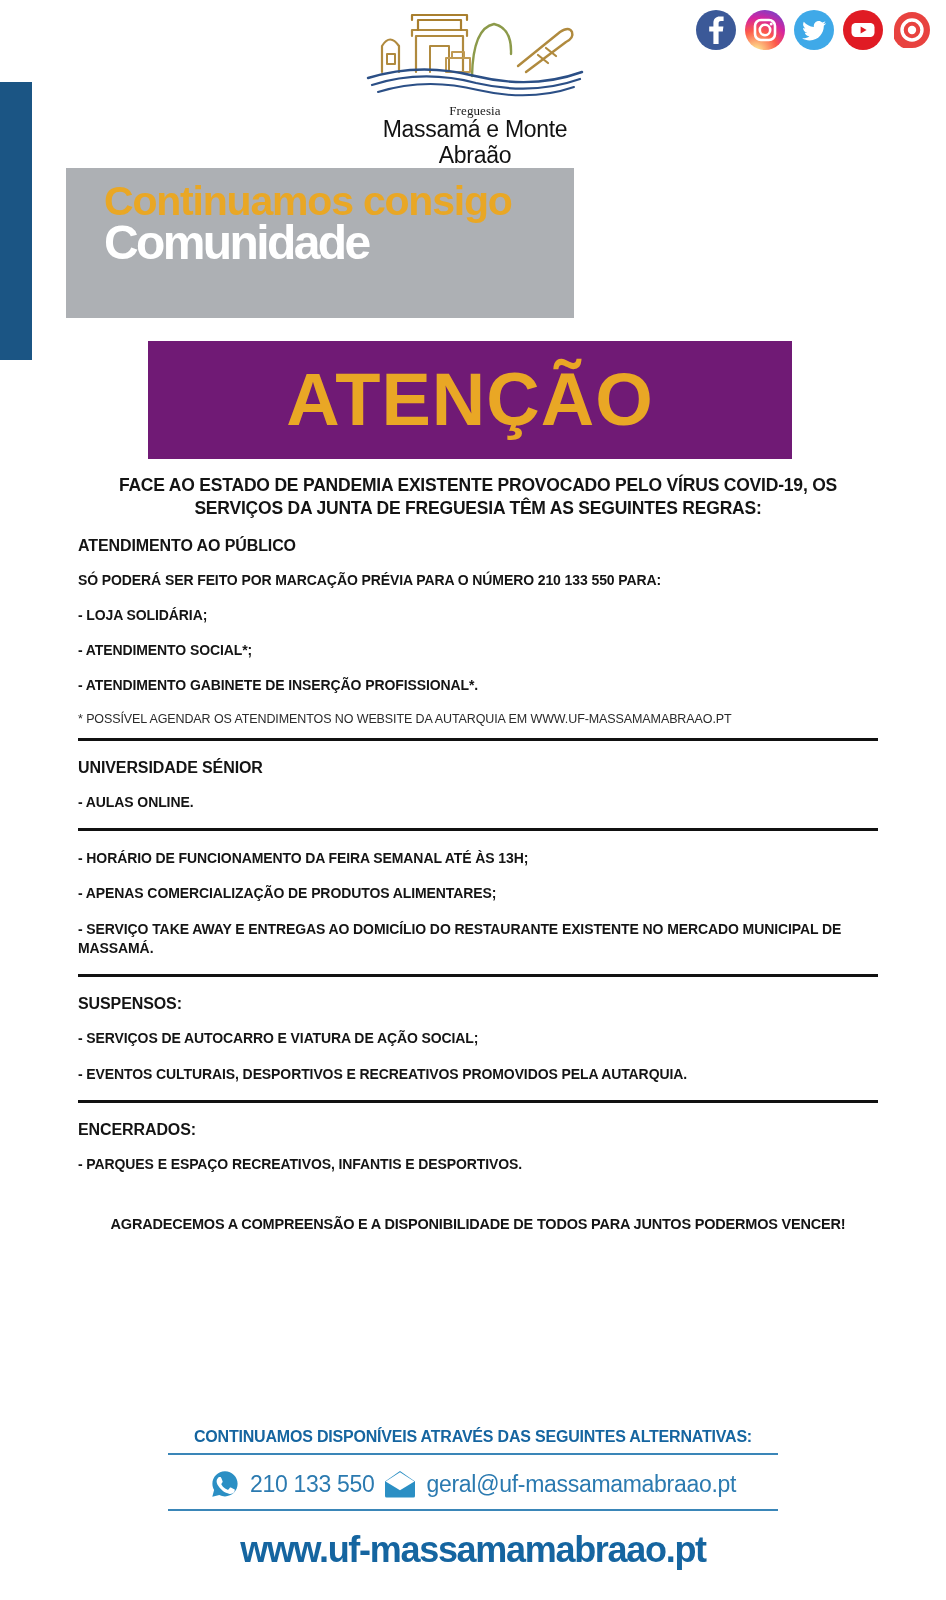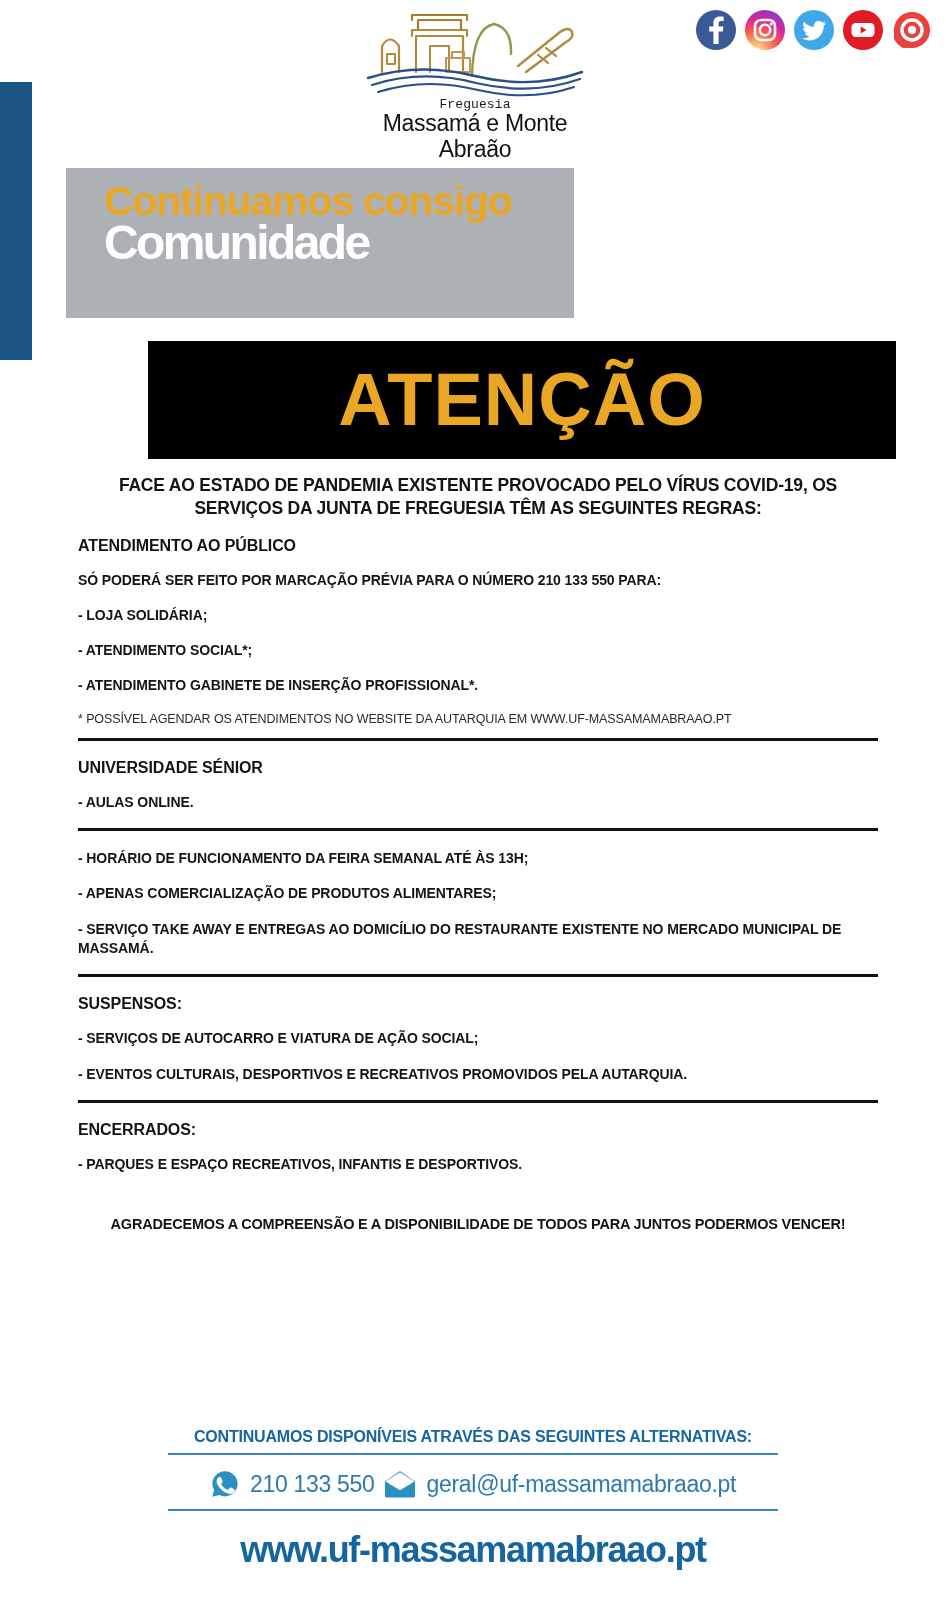--- a/index.html
+++ b/index.html
@@ -37,22 +37,22 @@
     width: 230px;
     height: 140px;
     text-align: center;
   }
   .logo-mark { width: 230px; height: 92px; display: block; }
   .logo-sub {
     font-size: 13px;
     color: #1a1a1a;
     letter-spacing: 0.1px;
     line-height: 1;
-    margin-top: 0;
-    font-family: Liberation Mono, monospace;
+    margin-top: 6px;
+    font-family: Liberation Serif, serif;
   }
   .logo-main {
     font-size: 23px;
     color: #111111;
     letter-spacing: -0.3px;
     line-height: 1.12;
     font-family: "Liberation Sans", sans-serif;
   }
 
   
@@ -102,23 +102,23 @@
     line-height: 0.98;
     margin-top: -4px;
     font-family: "Liberation Sans", sans-serif;
   }
 
   
   .blue-box {
     position: absolute;
     left: 148px;
     top: 341px;
-    width: 748px;
+    width: 644px;
     height: 118px;
-    background: #000000;
+    background: #701a75;
     display: flex;
     align-items: center;
     justify-content: center;
   }
   .blue-box .t {
     font-size: 74px;
     font-weight: bold;
     color: #e9a725;
     letter-spacing: 1px;
     line-height: 1;

